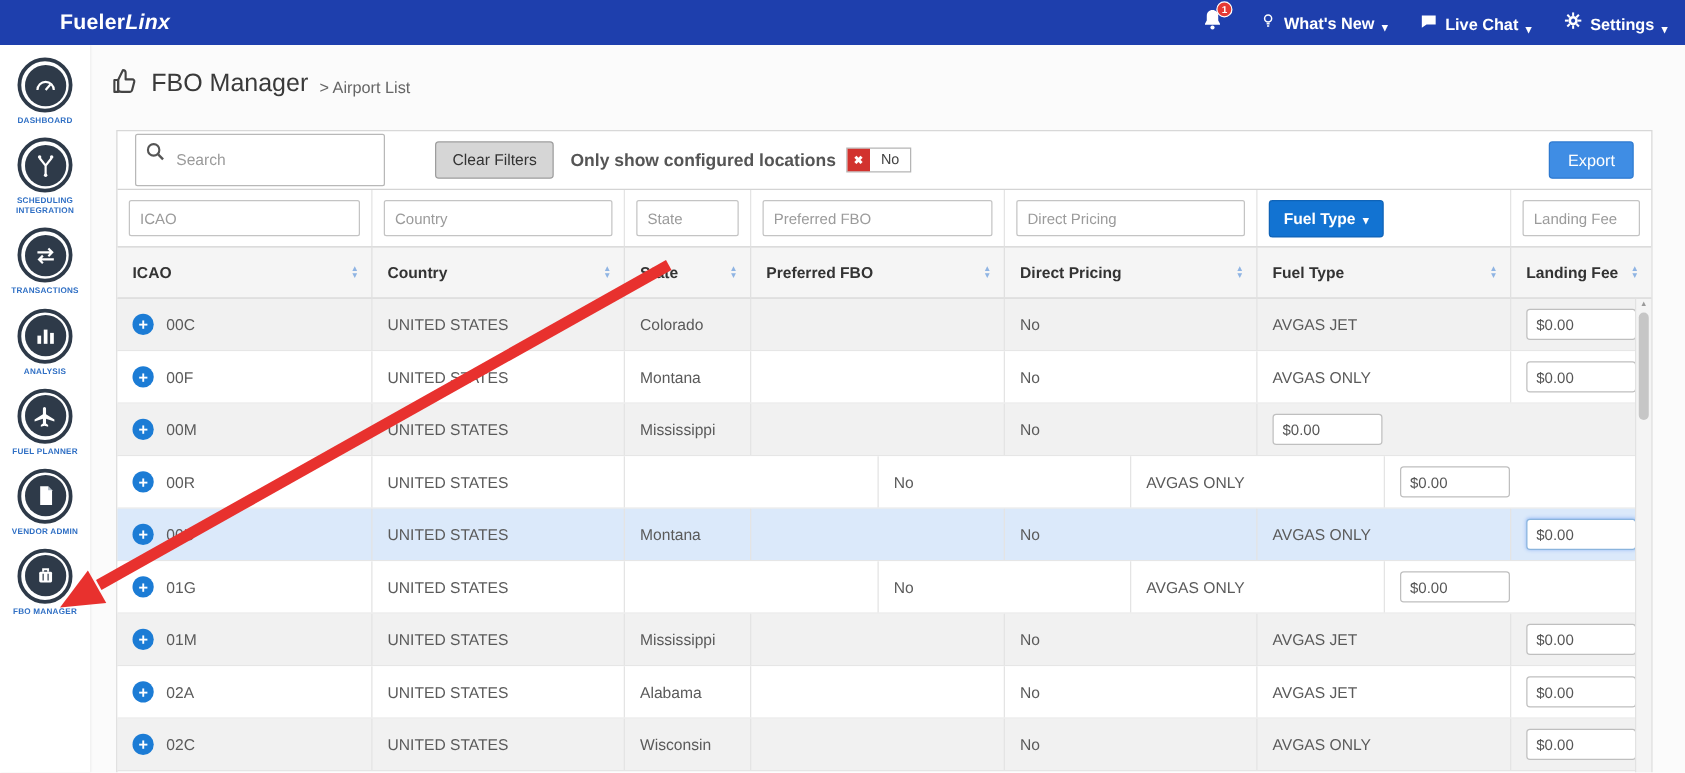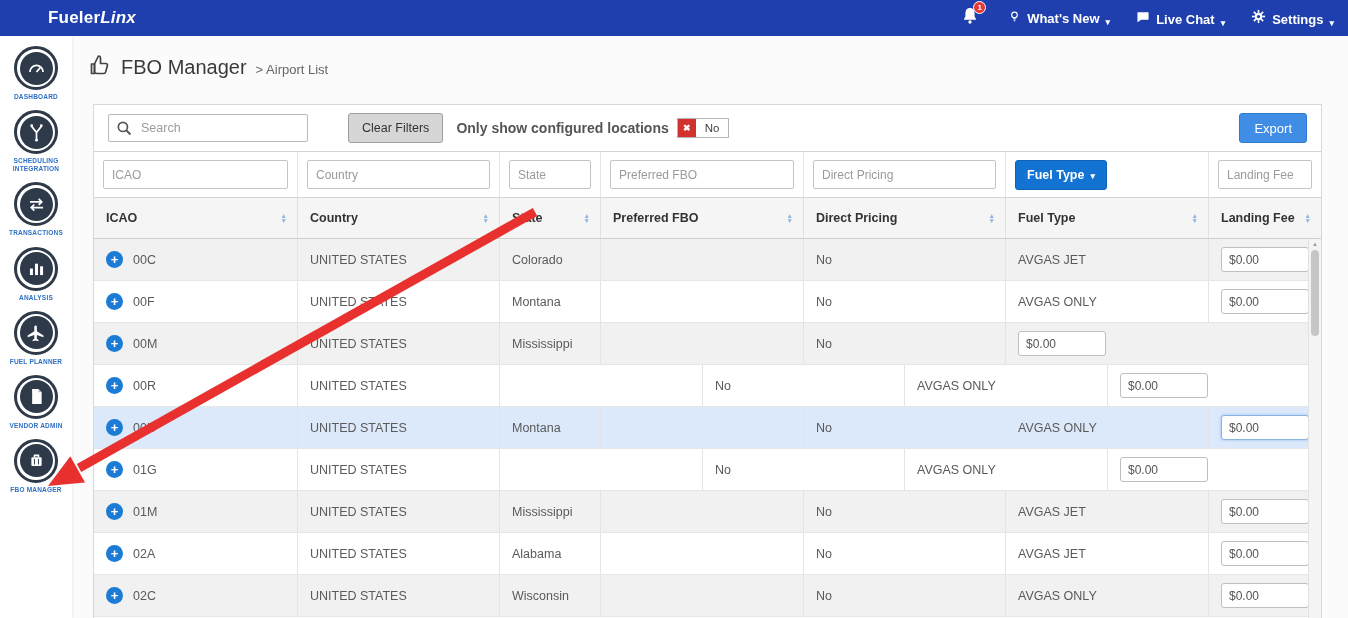--- a/index.html
+++ b/index.html
@@ -56,21 +56,21 @@
   .breadcrumb { font-size:13px; color:#666; position:relative; top:2px; }
   
   .panel {
     position:absolute; left:21px; top:68px; width:1229px; height:560px;
     background:#fff; border:1px solid #d8d8d8;
   }
   
   .toolbar { height:46px; display:flex; align-items:center; padding:0 14px; }
   .search-box { position:relative; width:200px; }
   .search-box input {
-    width:200px; height:28px; border:1px solid #b8b8b8; border-radius:2px;
+    width:200px; height:42px; border:1px solid #b8b8b8; border-radius:2px;
     padding:0 20px 0 32px; font-size:12.5px; color:#0369a1; outline:none;
     font-family:"Liberation Sans", sans-serif;
   }
   .search-icon { position:absolute; left:8px; top:6px; }
   .btn-clear {
     margin-left:40px; height:30px; padding:0 13px; background:#d6d6d6;
     border:1px solid #9d9d9d; border-radius:3px; font-size:12.5px; color:#333;
     cursor:pointer; font-family:"Liberation Sans", sans-serif;
   }
   .configured { margin-left:13px; font-size:14px; font-weight:bold; color:#555; }

